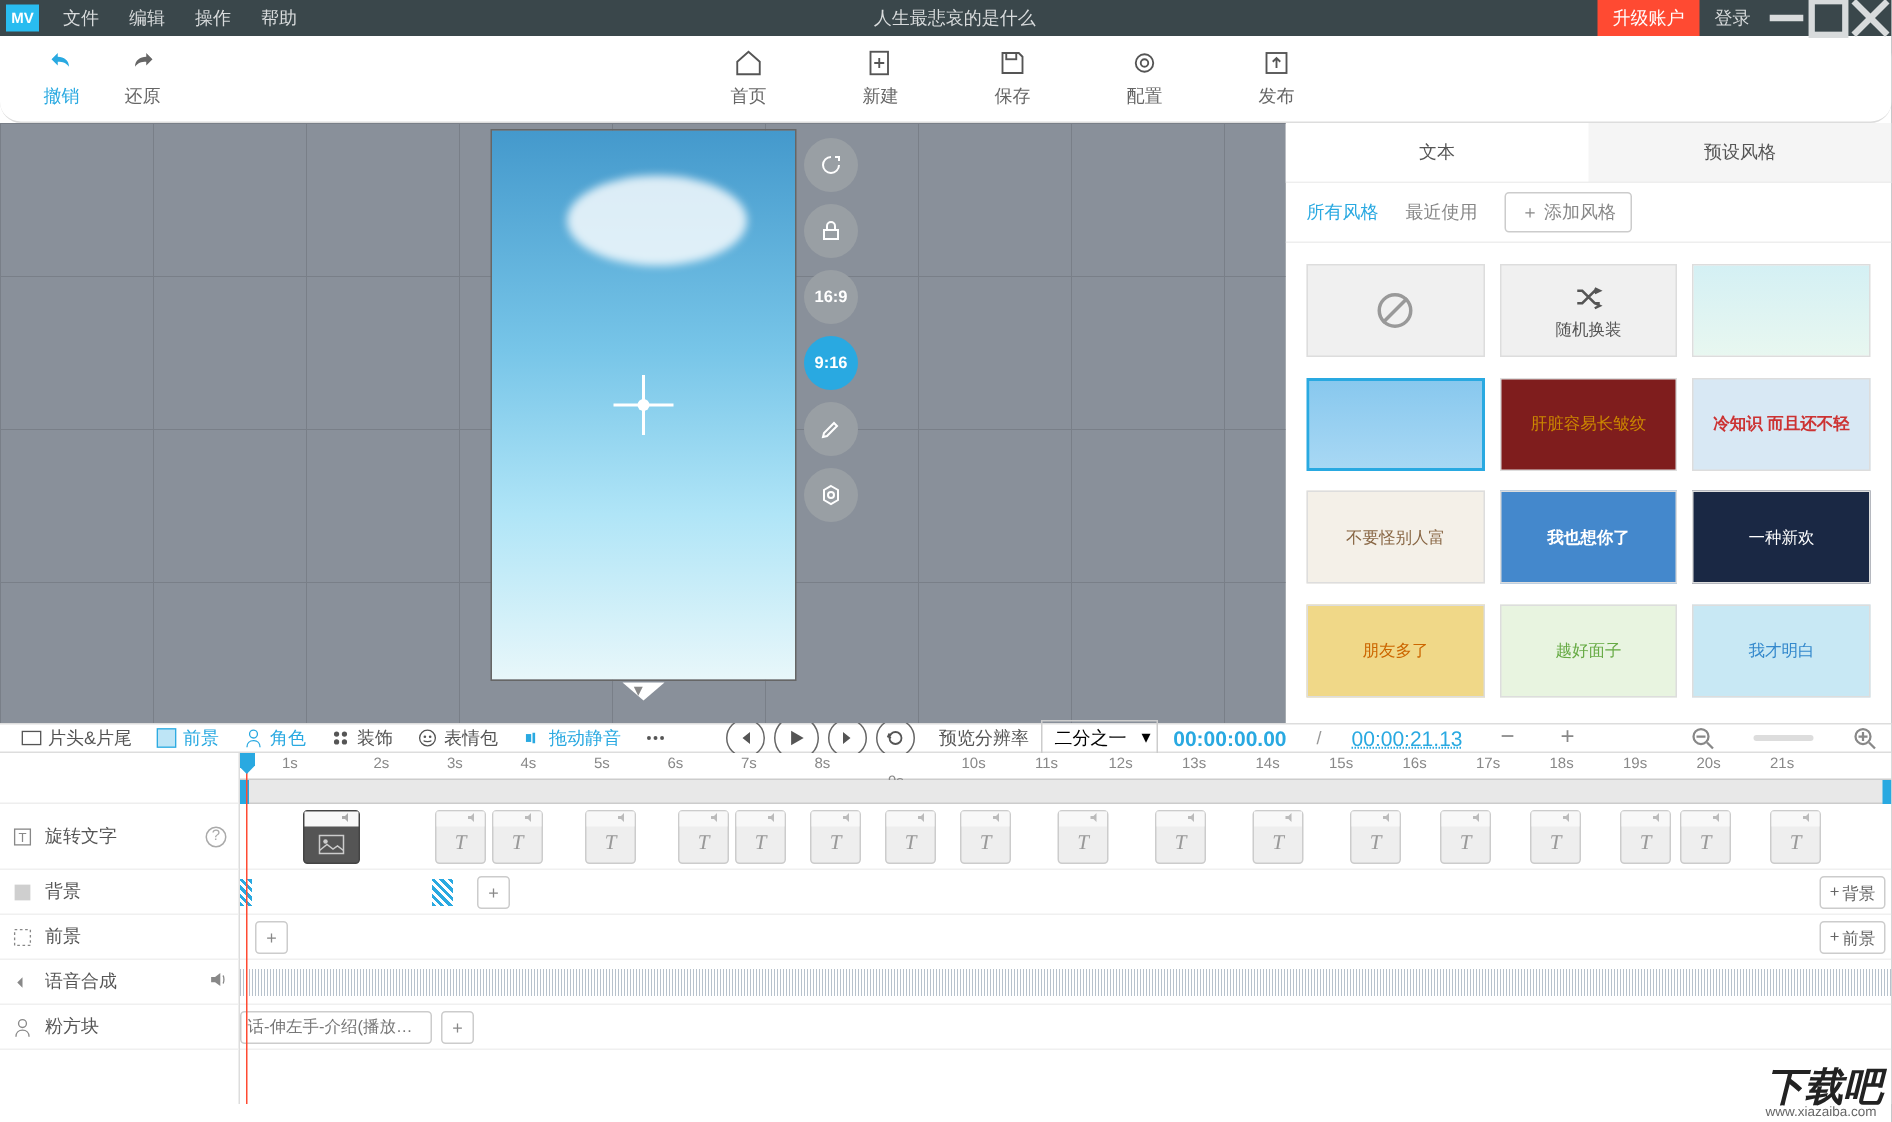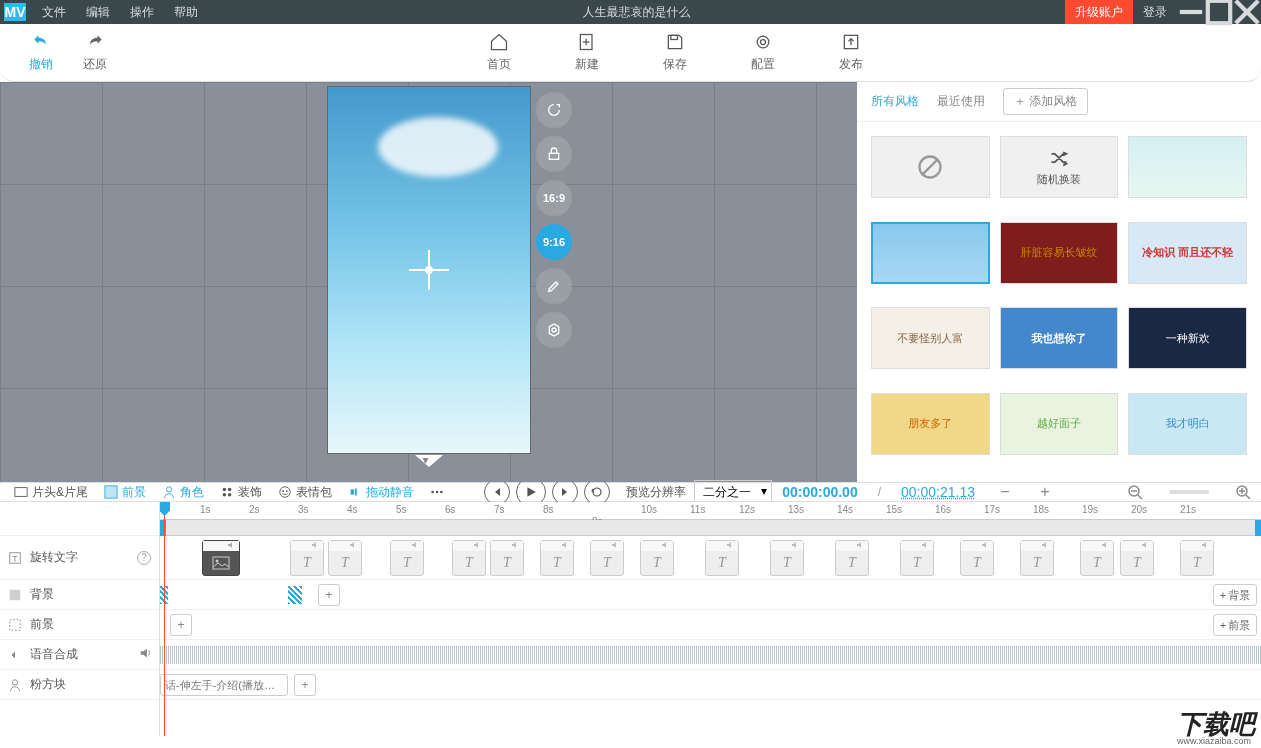--- a/index.html
+++ b/index.html
@@ -1,18 +1,18 @@
 <!DOCTYPE html>
 <html><head>
 <meta charset="utf-8">
 <style>
 * { margin:0; padding:0; box-sizing:border-box; font-family:"Microsoft YaHei",Arial,sans-serif; }
 body { width:1261px; height:748px; background:#fff; overflow:hidden; font-size:12px; }
 .titlebar { height:24px; background:#3a474b; display:flex; align-items:center; color:#d8dbdc; }
-.logo { width:22px; height:18px; background:#29bcf0; margin:0 6px 0 4px; display:flex; align-items:center; justify-content:center; font-size:14px; color:#fff; font-weight:bold; }
+.logo { width:22px; height:18px; background:#29bcf0; margin:0 6px 0 4px; display:flex; align-items:center; justify-content:center; font-size:10px; color:#fff; font-weight:bold; }
 .menu-item { padding:0 10px; cursor:pointer; height:24px; line-height:24px; }
 .title-center { flex:1; text-align:center; }
 .upgrade { background:#ff4a32; padding:0 10px; height:24px; line-height:24px; color:#fff; }
 .login { padding:0 10px; height:24px; line-height:24px; }
 .win-btn { width:28px; height:24px; display:flex; align-items:center; justify-content:center; }
 .toolbar { height:58px; background:#fff; border-bottom:1px solid #ddd; display:flex; align-items:center;border-radius:14px; }
 .tb-left { display:flex; padding-left:14px; }
 .tb-btn { width:54px; display:flex; flex-direction:column; align-items:center; gap:4px; color:#666; }
 .tb-btn svg { width:20px; height:20px; }
 .tb-center { display:flex; margin-left:350px; gap:34px; }
@@ -202,20 +202,24 @@
         </div>
       <div class="ct-btn">
           <svg width="16" height="16" viewBox="0 0 24 24">
             <polygon points="12,3 19,7 19,17 12,21 5,17 5,7" fill="none" stroke="#fff" stroke-width="2"></polygon>
             <circle cx="12" cy="12" r="3" fill="none" stroke="#fff" stroke-width="2"></circle>
           </svg>
         </div>
     </div>
   </div>
   <div class="right-panel">
+    <div class="rp-tabs">
+      <div class="rp-tab active">文本</div>
+      <div class="rp-tab">预设风格</div>
+    </div>
     <div class="rp-sub">
       <span class="active">所有风格</span>
       <span>最近使用</span>
       <span class="add-style">＋ <span>添加风格</span></span>
     </div>
     <div class="styles-grid">
       <div class="style-item none">
           <svg viewBox="0 0 24 24">
             <circle cx="12" cy="12" r="9" fill="none" stroke="currentColor" stroke-width="2"></circle>
             <line x1="5" y1="19" x2="19" y2="5" stroke="currentColor" stroke-width="2"></line>
@@ -380,21 +384,21 @@
     <div class="track-label">
         <svg viewBox="0 0 16 16">
           <circle cx="8" cy="5" r="3" fill="none" stroke="#888"></circle>
           <path d="M3 15c0-3 2-5 5-5s5 2 5 5" fill="none" stroke="#888"></path>
         </svg>
         <span>粉方块</span>
       </div>
   </div>
   <div class="tracks">
     <div class="ruler" id="ruler">
-        <div class="ruler-tick" style="left: 40px;">1s</div>
+        <div class="ruler-tick" style="left: 28px;">1s</div>
         <div class="ruler-tick" style="left: 89px;">2s</div>
         <div class="ruler-tick" style="left: 138px;">3s</div>
         <div class="ruler-tick" style="left: 187px;">4s</div>
         <div class="ruler-tick" style="left: 236px;">5s</div>
         <div class="ruler-tick" style="left: 285px;">6s</div>
         <div class="ruler-tick" style="left: 334px;">7s</div>
         <div class="ruler-tick" style="left: 383px;">8s</div>
         <div class="ruler-tick" style="left: 432px; margin-top: 12px;">9s</div>
         <div class="ruler-tick" style="left: 481px;">10s</div>
         <div class="ruler-tick" style="left: 530px;">11s</div>

